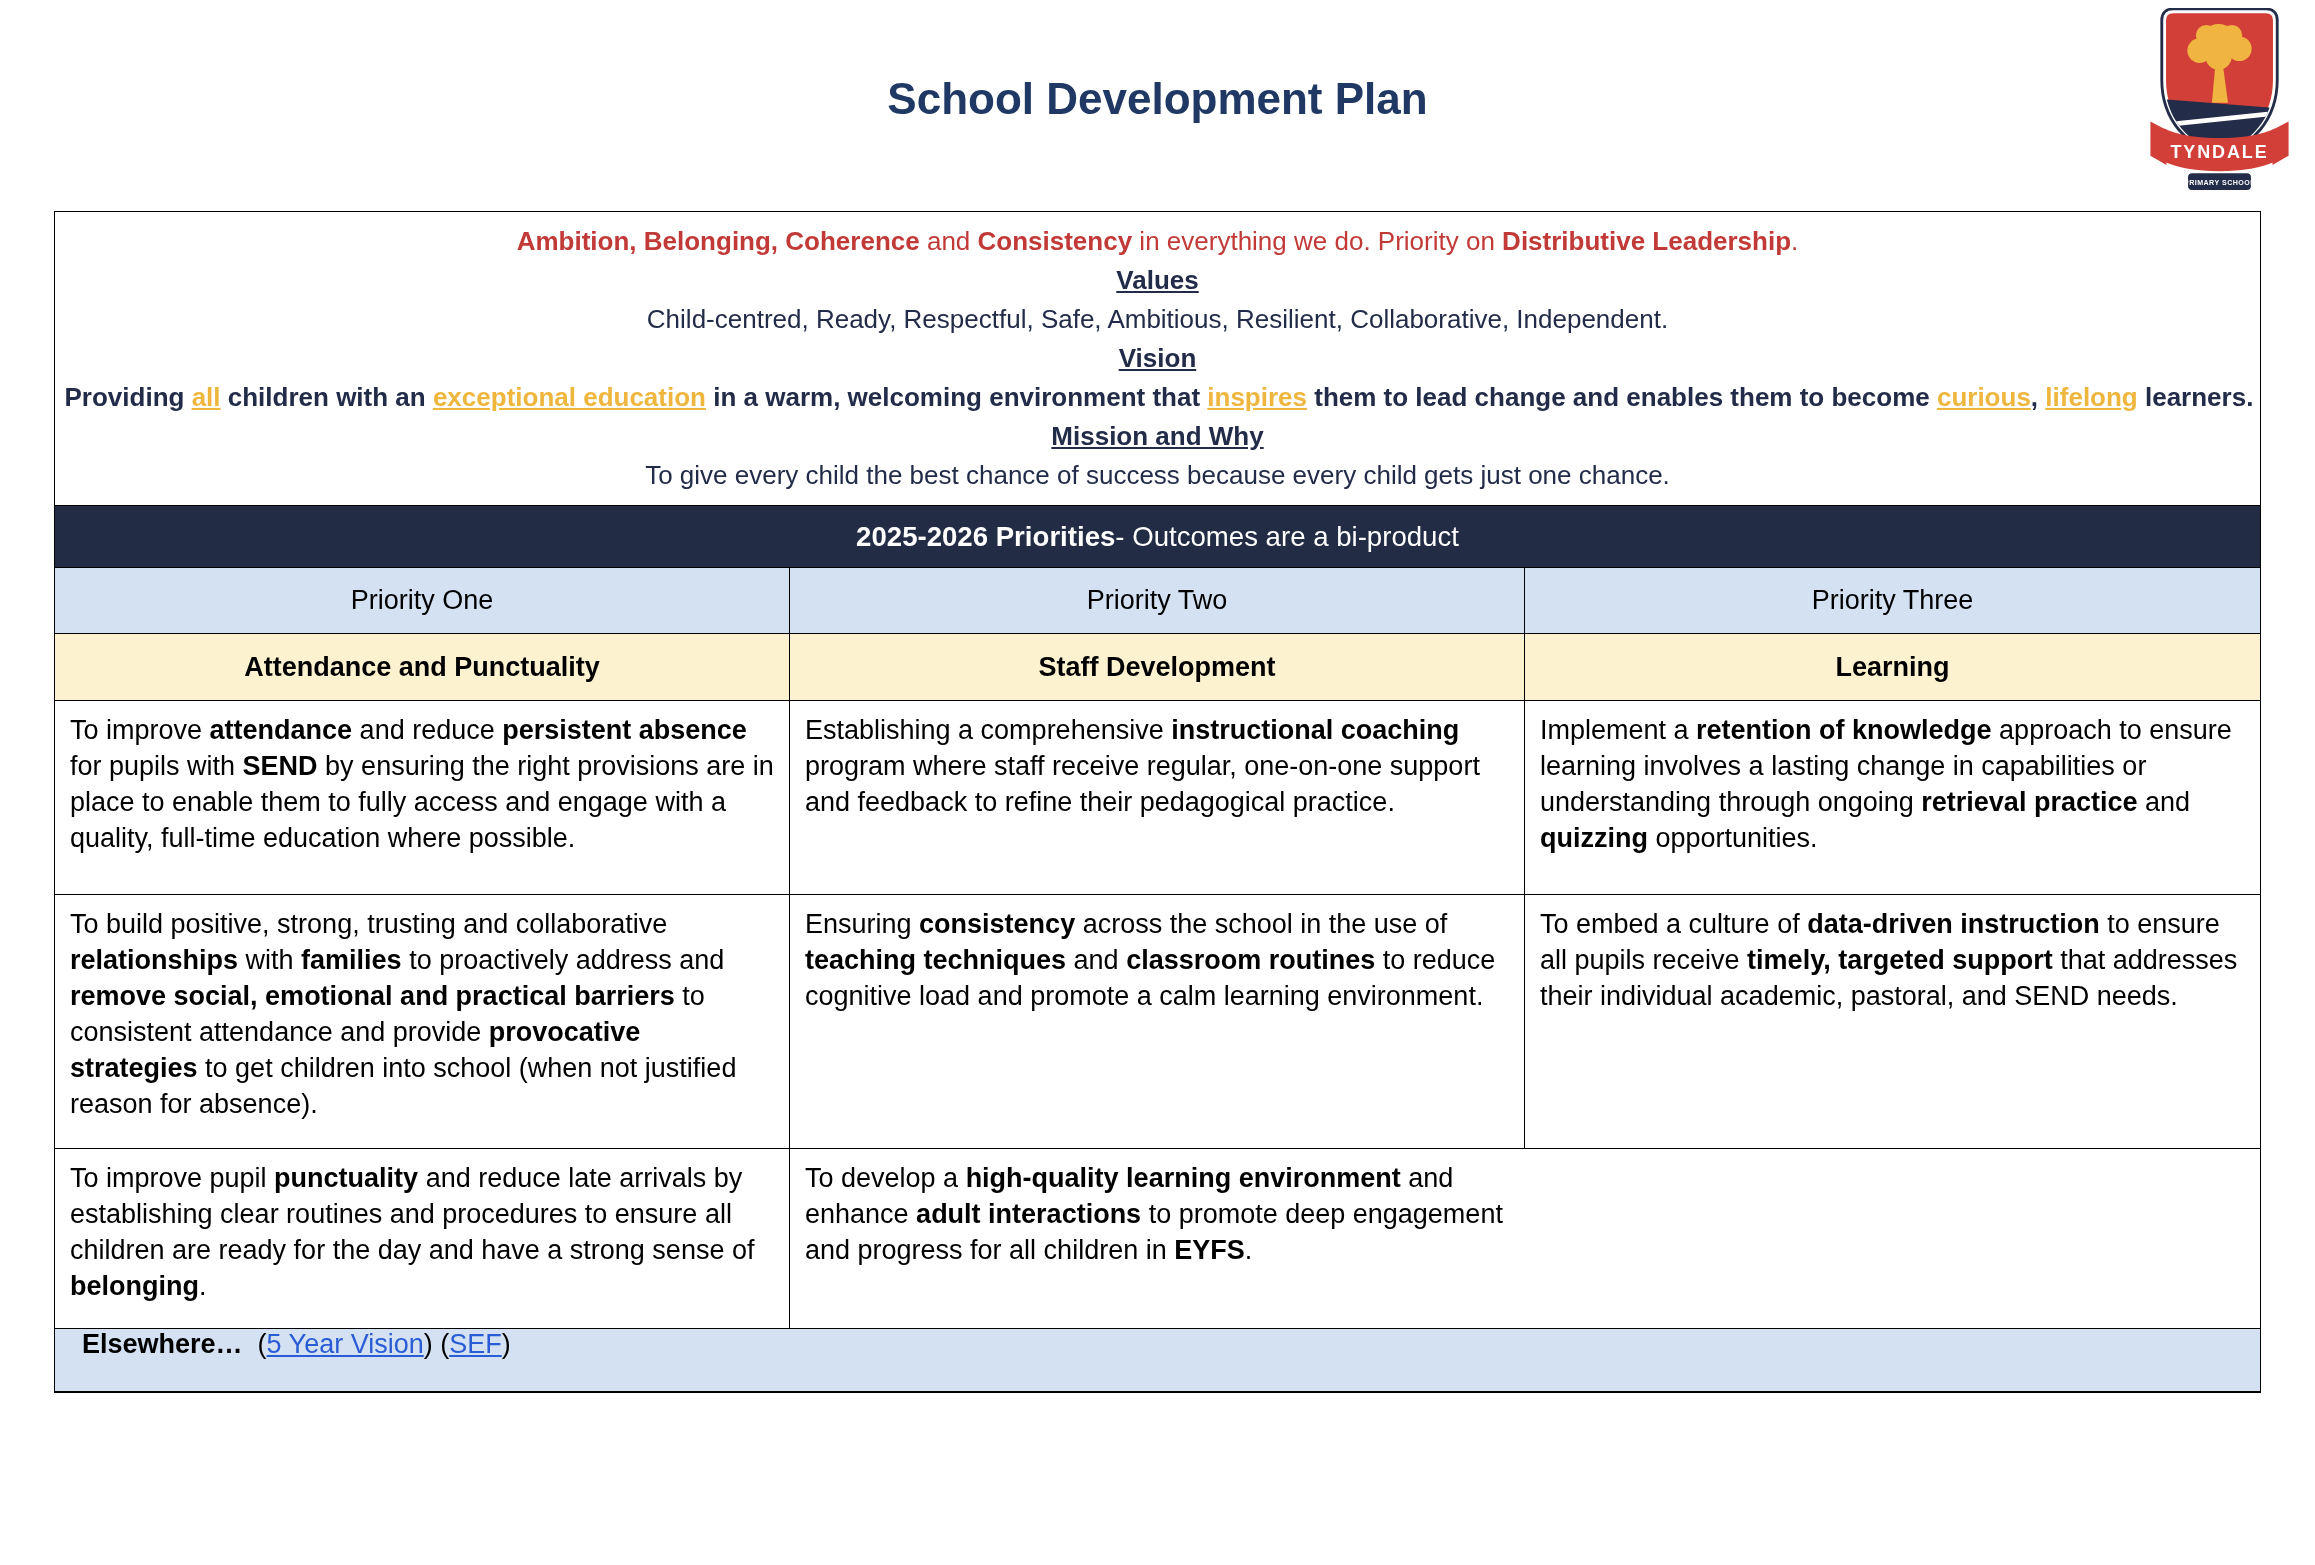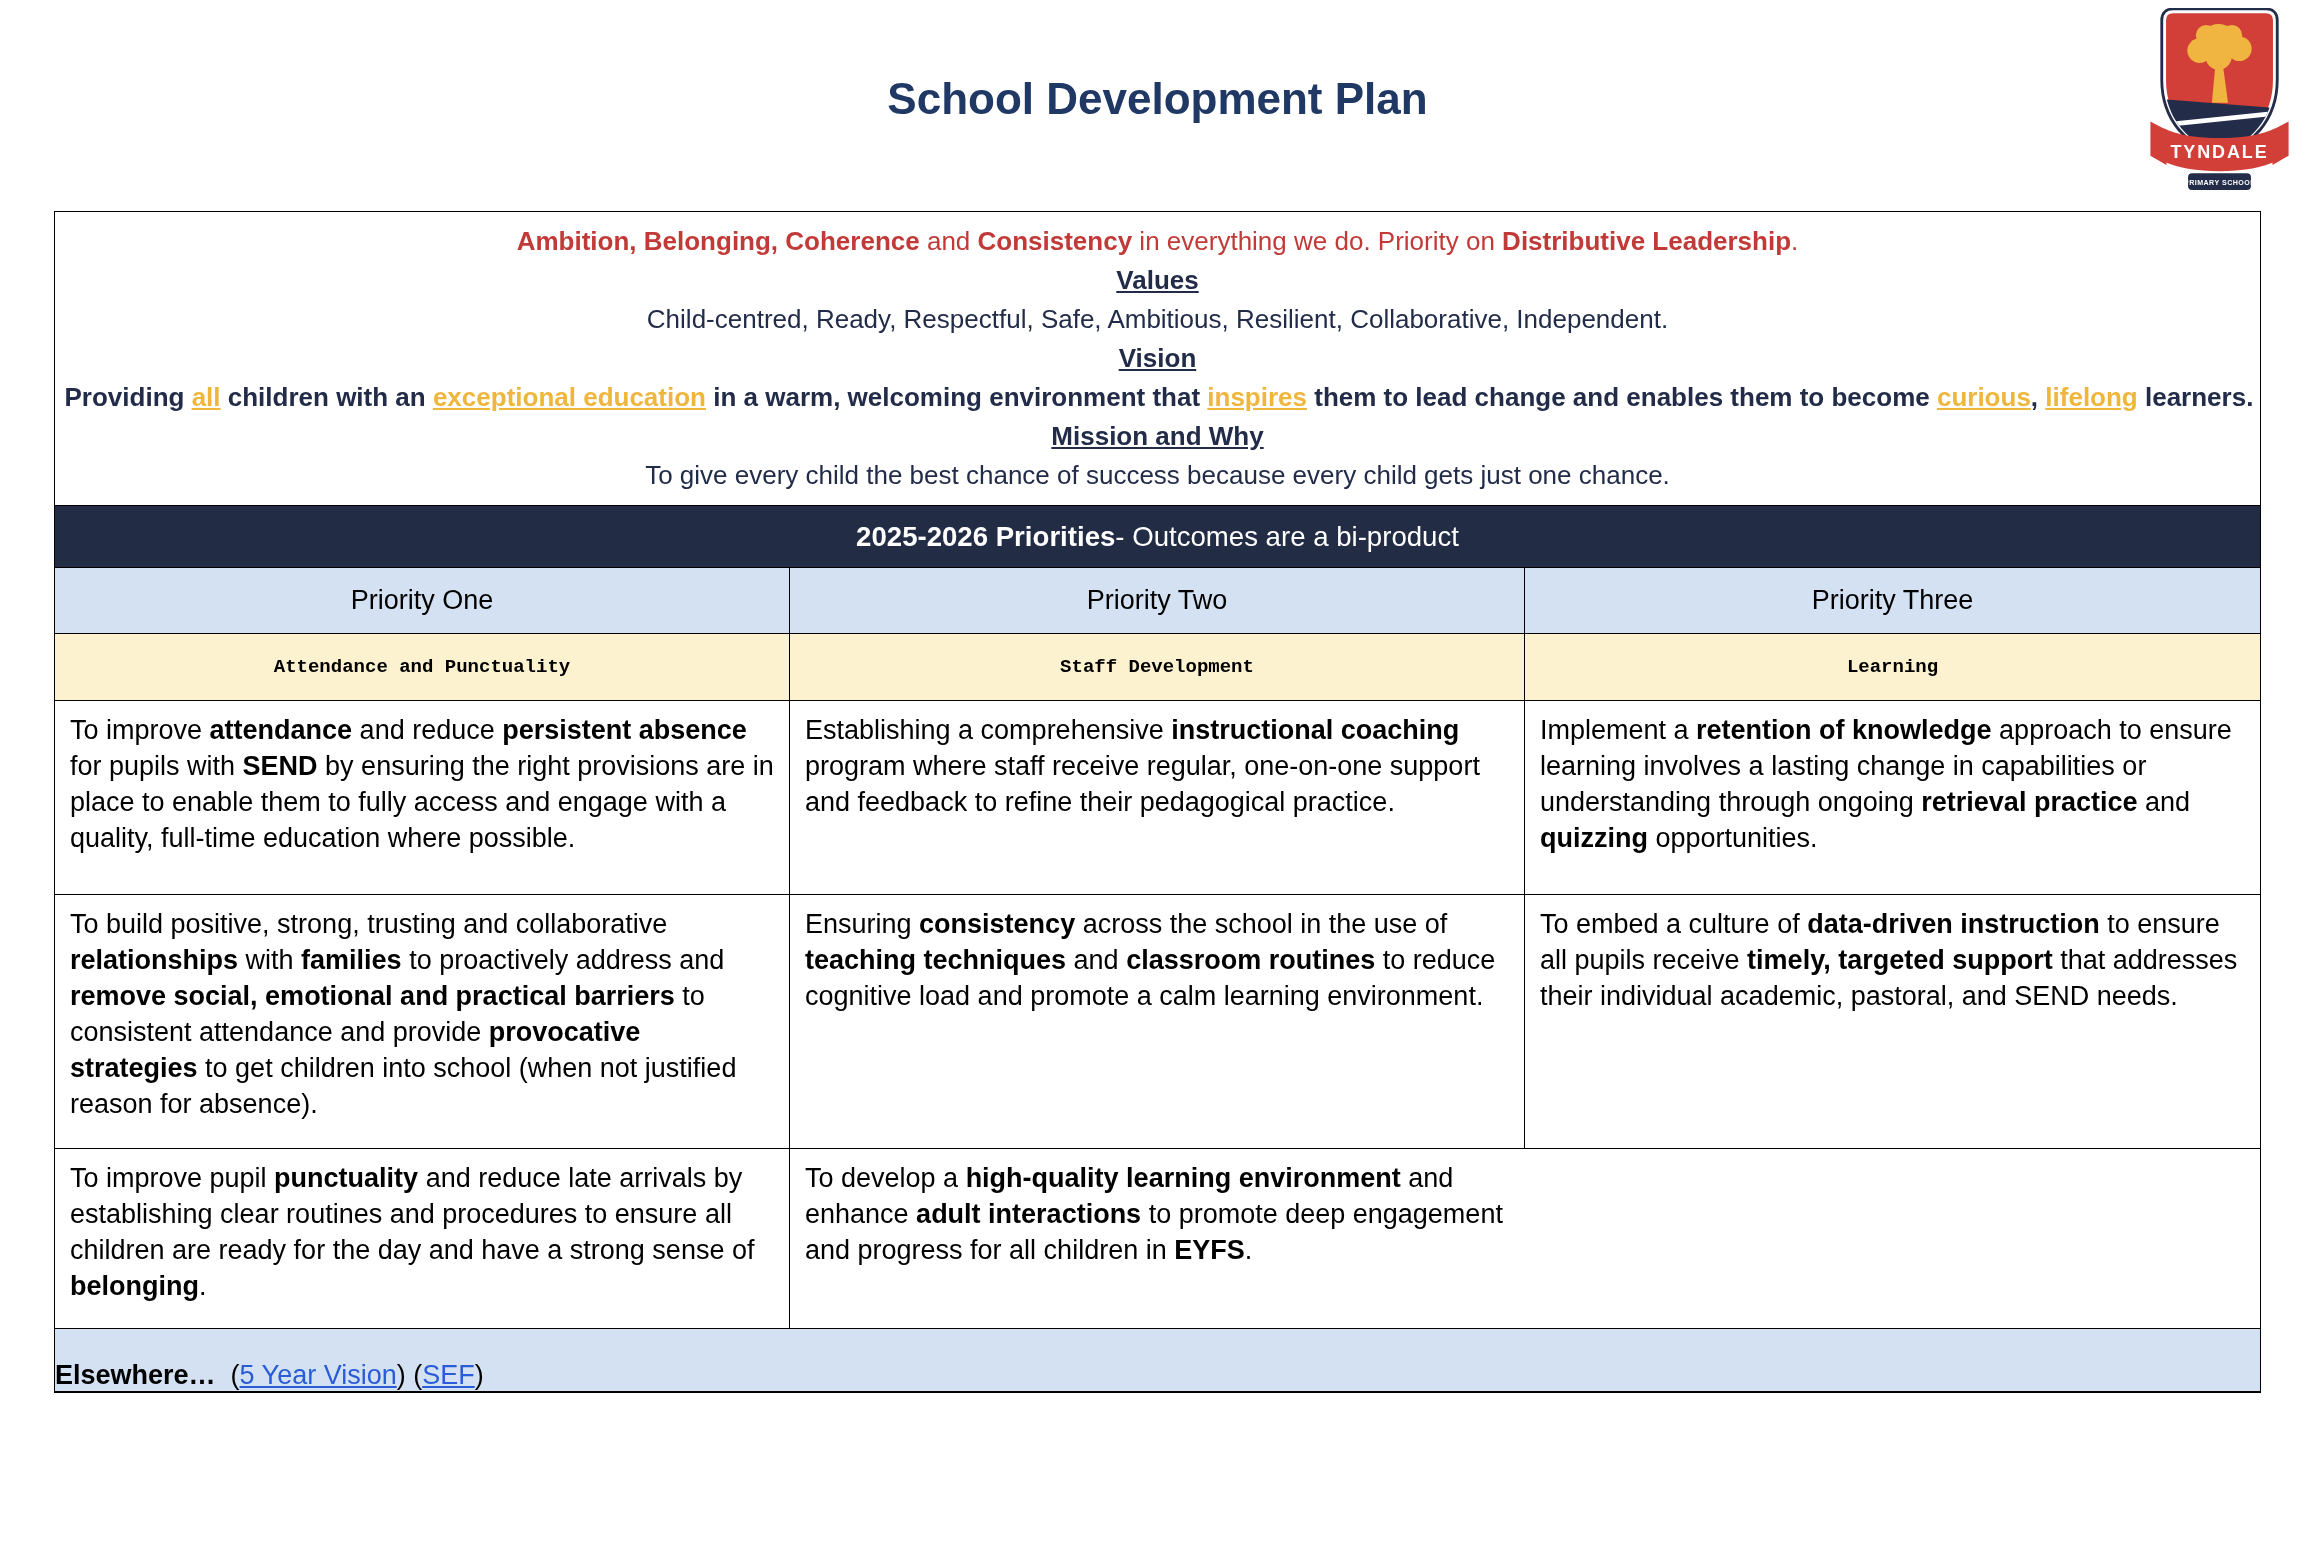--- a/index.html
+++ b/index.html
@@ -32,29 +32,29 @@
           border-bottom:1.9px solid var(--border-black);}
 
   
   .grid-row{display:grid;grid-template-columns:1fr 1fr 1fr;border-bottom:1.9px solid var(--border-black);}
   .grid-row:last-of-type{border-bottom:none;}
   .cell{border-right:1.9px solid var(--border-black);}
   .cell:last-child{border-right:none;}
   .phead .cell{height:65px;background:var(--header-blue);display:flex;align-items:center;
                justify-content:center;font-size:27px;}
   .ptopic .cell{height:66px;background:var(--topic-cream);display:flex;align-items:center;
-                justify-content:center;font-size:19px;font-weight:700;font-family:Liberation Mono, monospace;}
+                justify-content:center;font-size:27px;font-weight:700;}
   .obj .cell{padding:11.4px 15px 5.7px 15px;font-size:27px;line-height:36px;background:#fff;}
   .obj.r1 .cell{min-height:193px;}
   .obj.r2 .cell{min-height:253px;}
   .obj.r3 .cell{min-height:179px;}
 
   
-  .elsewhere{height:63px;background:var(--header-blue);display:flex;align-items:flex-end;
-             font-size:27px;border-bottom:1.9px solid var(--border-black);}
+  .elsewhere{height:63px;background:var(--header-blue);display:flex;align-items:flex-start;
+             padding-left:27px;font-size:27px;border-bottom:1.9px solid var(--border-black);}
   .elsewhere-text{white-space:pre-wrap;}
 
   
   .bullets{min-height:143px;background:#fff;padding:23px 0 19px 0;}
   .bullets ul{margin:0;padding:0 0 0 112px;list-style:none;}
   .bullets li{position:relative;font-size:27px;font-weight:700;line-height:41px;}
   .bullets li::before{content:"";position:absolute;left:-40px;top:15px;width:10.5px;height:10.5px;
                       border-radius:50%;background:#000;}
 
   

